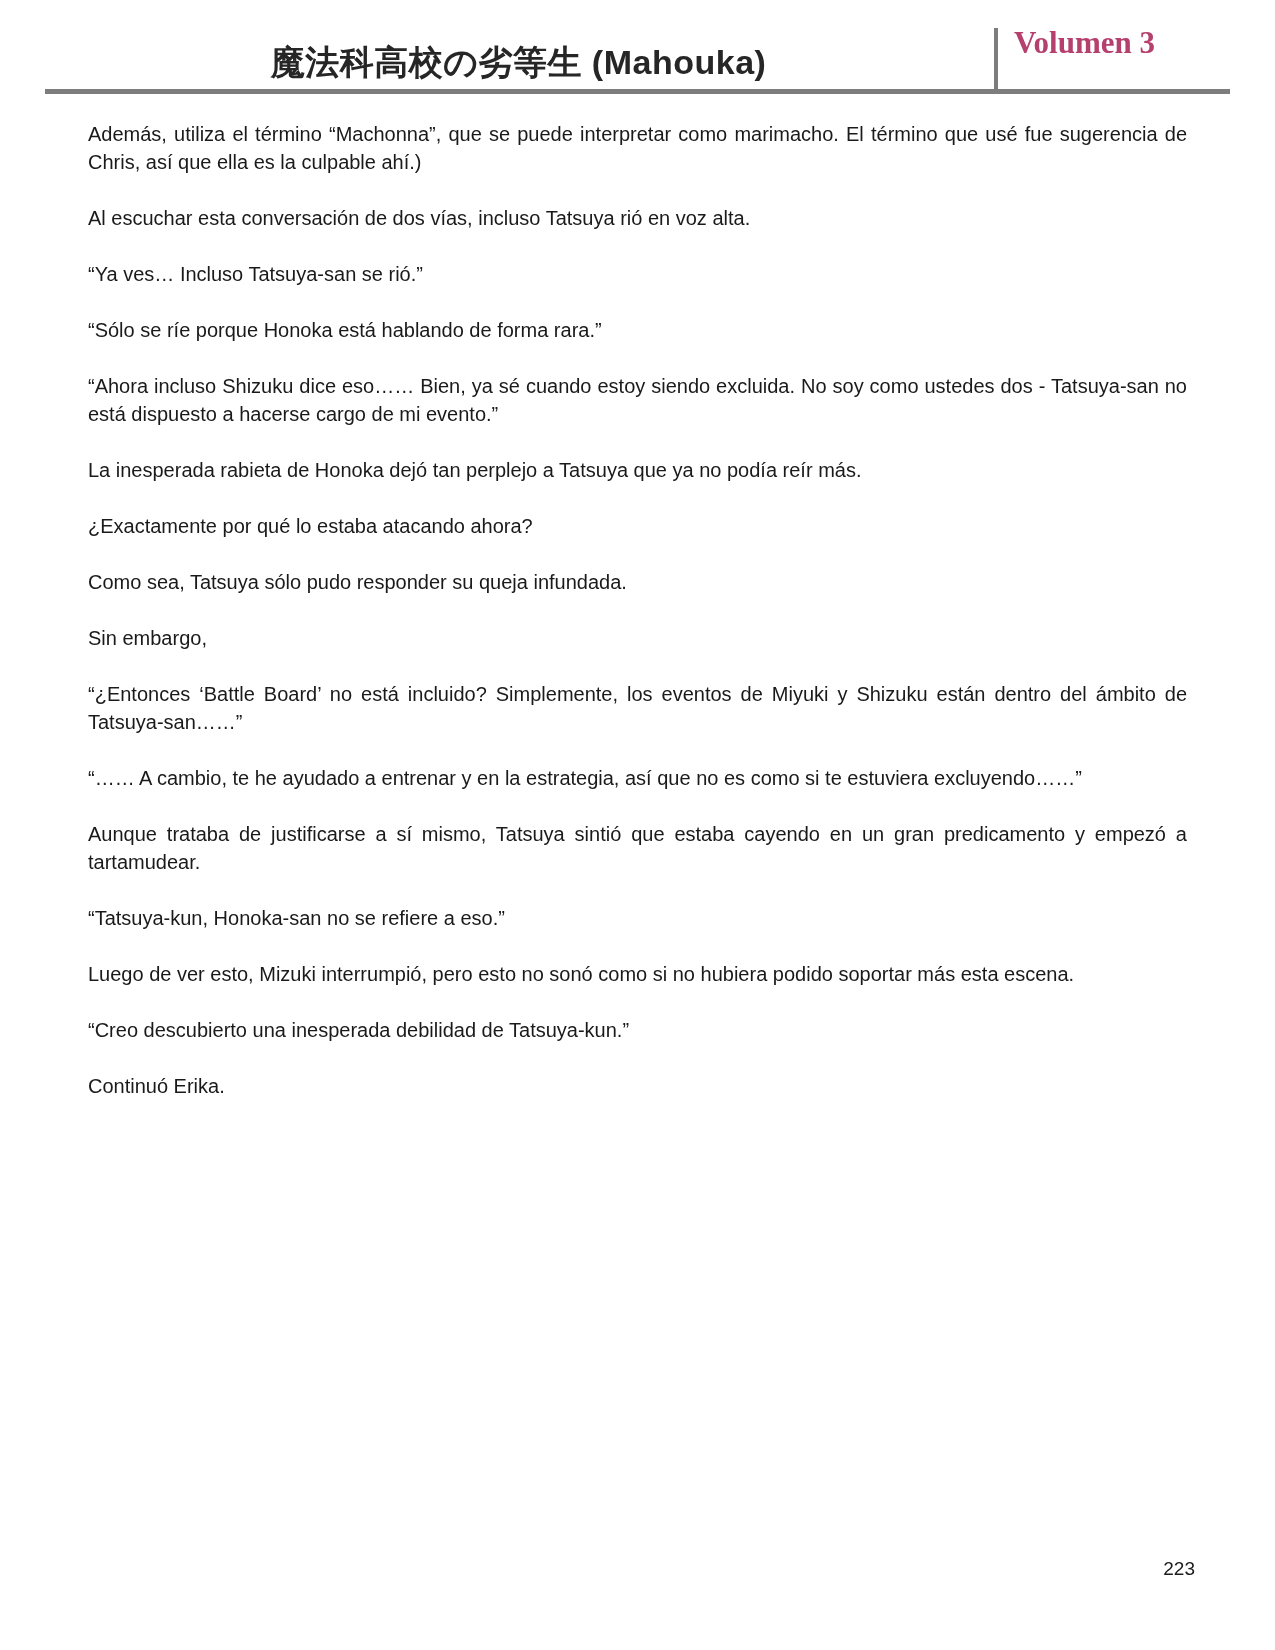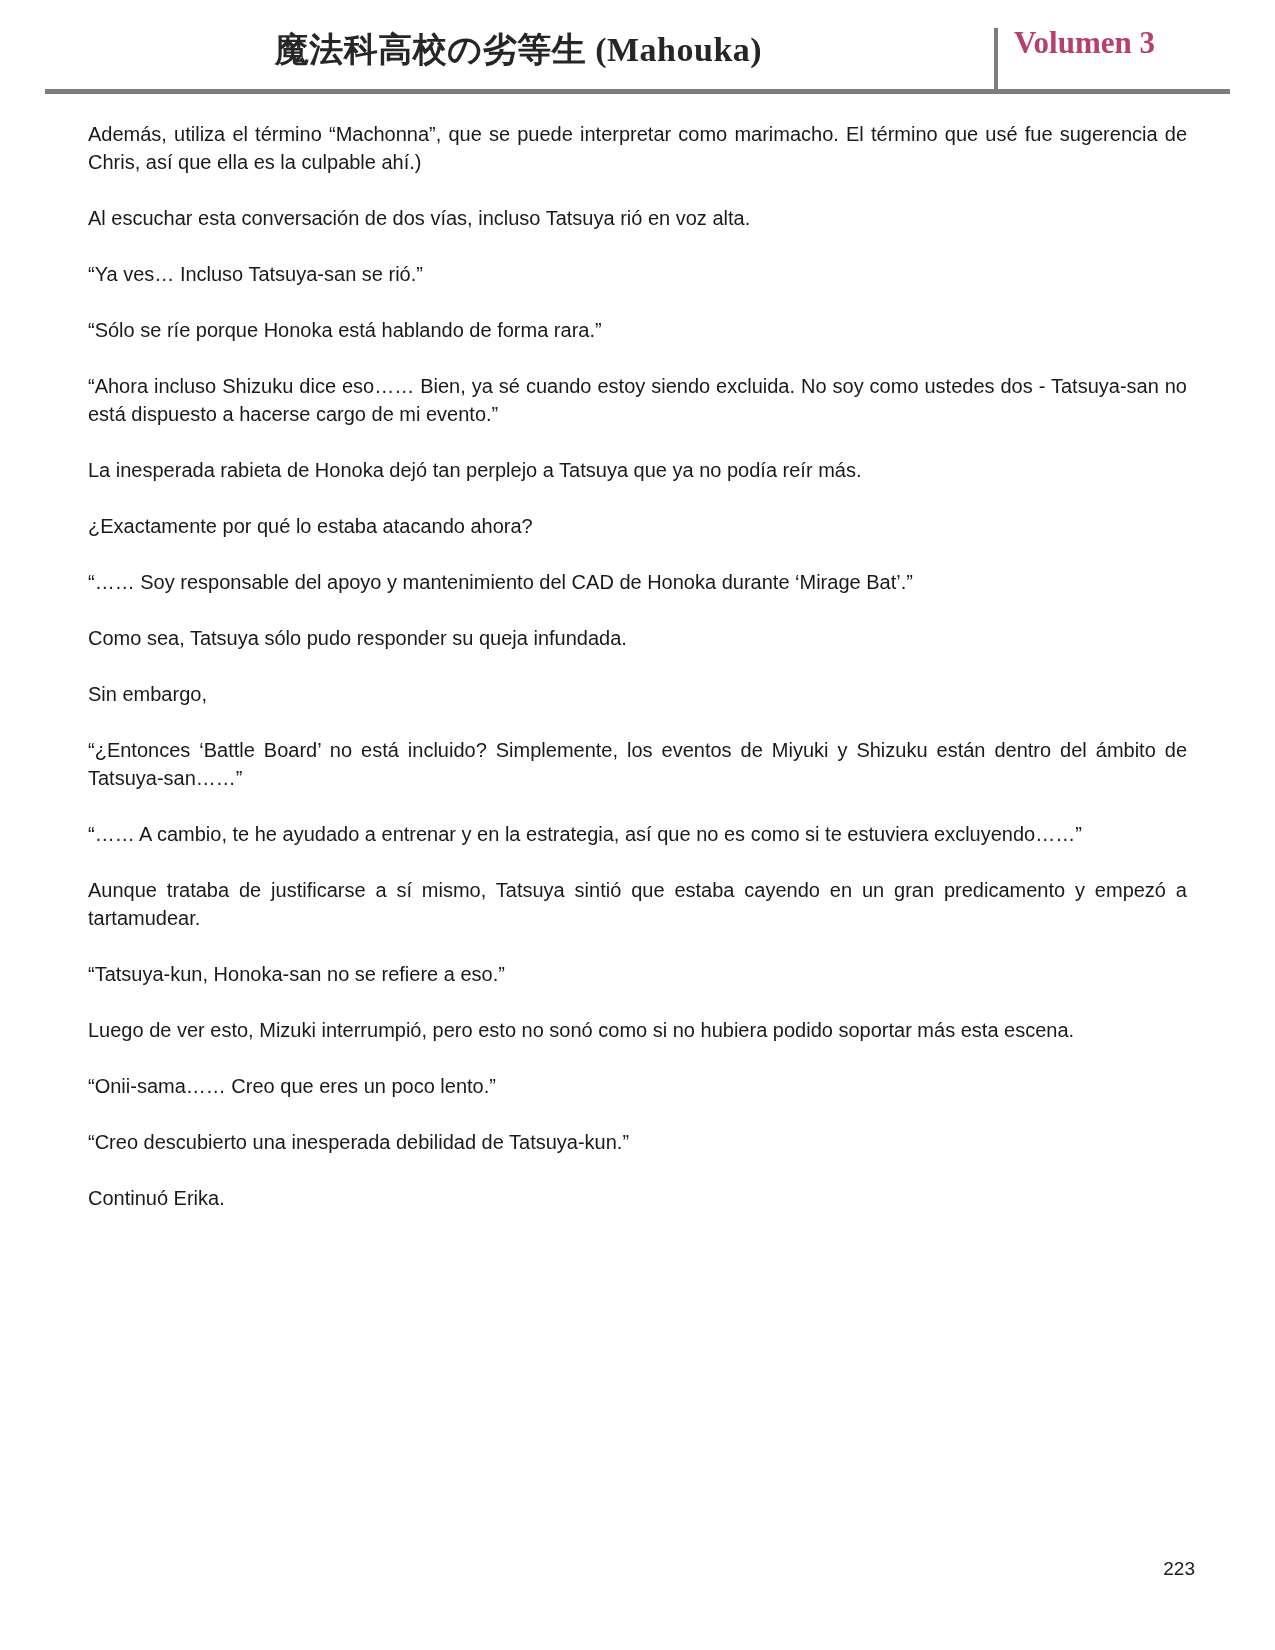--- a/index.html
+++ b/index.html
@@ -22,22 +22,21 @@
     display: flex;
     height: 89px;
     margin: 0 43px;
     align-items: stretch;
   }
   .header-title-cell {
     flex: 1;
     display: flex;
     align-items: flex-end;
     justify-content: center;
-    padding-bottom: 16px;
-    font-family: Liberation Serif, serif;
+    padding-bottom: 3px;
   }
   .doc-title {
     font-size: 34px;
     font-weight: bold;
     color: #262626;
     letter-spacing: 0.5px;
     white-space: nowrap;
   }
   .header-divider {
     width: 4px;
@@ -100,28 +99,26 @@
   <div class="header-rule"></div>
 
   <div class="content">
     <p class="para">Además, utiliza el término “Machonna”, que se puede interpretar como marimacho. El término que usé fue sugerencia de Chris, así que ella es la culpable ahí.)</p>
     <p class="para">Al escuchar esta conversación de dos vías, incluso Tatsuya rió en voz alta.</p>
     <p class="para">“Ya ves… Incluso Tatsuya-san se rió.”</p>
     <p class="para">“Sólo se ríe porque Honoka está hablando de forma rara.”</p>
     <p class="para">“Ahora incluso Shizuku dice eso…… Bien, ya sé cuando estoy siendo excluida. No soy como ustedes dos - Tatsuya-san no está dispuesto a hacerse cargo de mi evento.”</p>
     <p class="para">La inesperada rabieta de Honoka dejó tan perplejo a Tatsuya que ya no podía reír más.</p>
     <p class="para">¿Exactamente por qué lo estaba atacando ahora?</p>
-    <p class="para">“…… Soy responsable del apoyo y mantenimiento del CAD de Honoka durante ‘Mirage Bat’.”</p>
     <p class="para">Como sea, Tatsuya sólo pudo responder su queja infundada.</p>
     <p class="para">Sin embargo,</p>
     <p class="para">“¿Entonces ‘Battle Board’ no está incluido? Simplemente, los eventos de Miyuki y Shizuku están dentro del ámbito de Tatsuya-san……”</p>
     <p class="para">“…… A cambio, te he ayudado a entrenar y en la estrategia, así que no es como si te estuviera excluyendo……”</p>
     <p class="para">Aunque trataba de justificarse a sí mismo, Tatsuya sintió que estaba cayendo en un gran predicamento y empezó a tartamudear.</p>
     <p class="para">“Tatsuya-kun, Honoka-san no se refiere a eso.”</p>
     <p class="para">Luego de ver esto, Mizuki interrumpió, pero esto no sonó como si no hubiera podido soportar más esta escena.</p>
-    <p class="para">“Onii-sama…… Creo que eres un poco lento.”</p>
     <p class="para">“Creo descubierto una inesperada debilidad de Tatsuya-kun.”</p>
     <p class="para">Continuó Erika.</p>
   </div>
 
   <div class="page-number">223</div>
 
 </div>
 
 </body></html>

